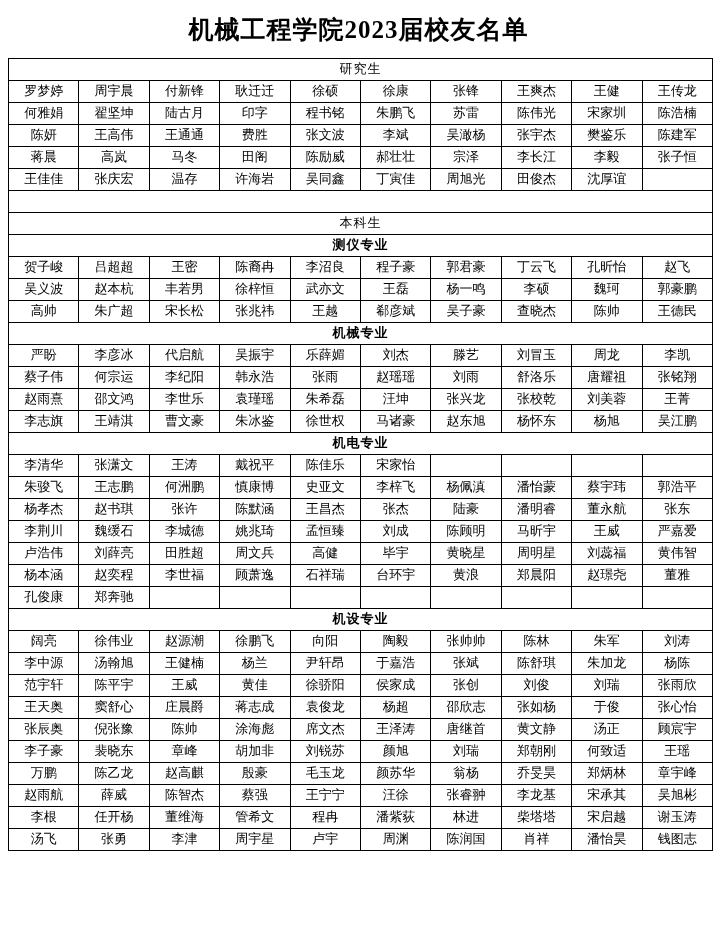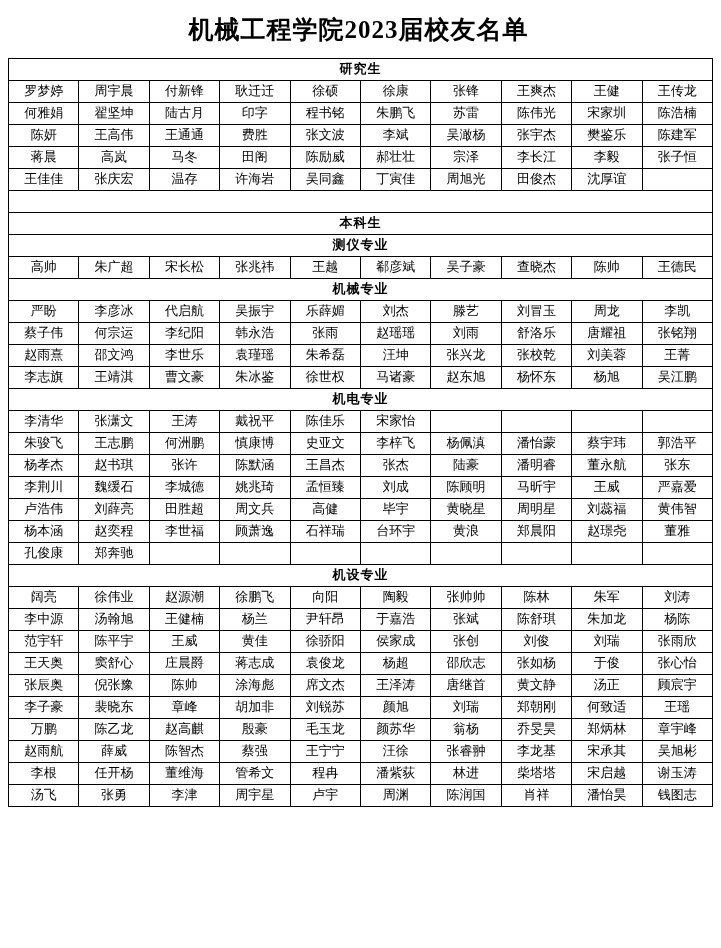--- a/index.html
+++ b/index.html
@@ -38,21 +38,21 @@
     font-size: 13px;
     text-align: center;
     vertical-align: middle;
     padding: 0 1px;
     overflow: hidden;
     white-space: nowrap;
   }
   td.section {
     font-family: "Liberation Serif", serif;
     font-size: 18px;
-    font-weight: bold;
+    font-weight: normal;
     height: 32px;
     letter-spacing: 1px;
   }
   td.major {
     font-family: Liberation Sans, sans-serif;
     font-size: 16px;
     font-weight: bold;
     height: 27px;
     letter-spacing: 1px;
     margin-top: 46px;
@@ -141,20 +141,44 @@
         <tr>
           <td class="spacer" colspan="10"></td>
         </tr>
         <tr>
           <td class="section" colspan="10">本科生</td>
         </tr>
         <tr>
           <td class="major" colspan="10">测仪专业</td>
         </tr>
         <tr>
+          <td class="">贺子峻</td>
+          <td class="">吕超超</td>
+          <td class="">王密</td>
+          <td class="">陈裔冉</td>
+          <td class="">李沼良</td>
+          <td class="">程子豪</td>
+          <td class="">郭君豪</td>
+          <td class="">丁云飞</td>
+          <td class="">孔昕怡</td>
+          <td class="">赵飞</td>
+        </tr>
+        <tr>
+          <td class="">吴义波</td>
+          <td class="">赵本杭</td>
+          <td class="">丰若男</td>
+          <td class="">徐梓恒</td>
+          <td class="">武亦文</td>
+          <td class="">王磊</td>
+          <td class="">杨一鸣</td>
+          <td class="">李硕</td>
+          <td class="">魏珂</td>
+          <td class="">郭豪鹏</td>
+        </tr>
+        <tr>
           <td class="">高帅</td>
           <td class="">朱广超</td>
           <td class="">宋长松</td>
           <td class="">张兆祎</td>
           <td class="">王越</td>
           <td class="">郗彦斌</td>
           <td class="">吴子豪</td>
           <td class="">查晓杰</td>
           <td class="">陈帅</td>
           <td class="">王德民</td>

